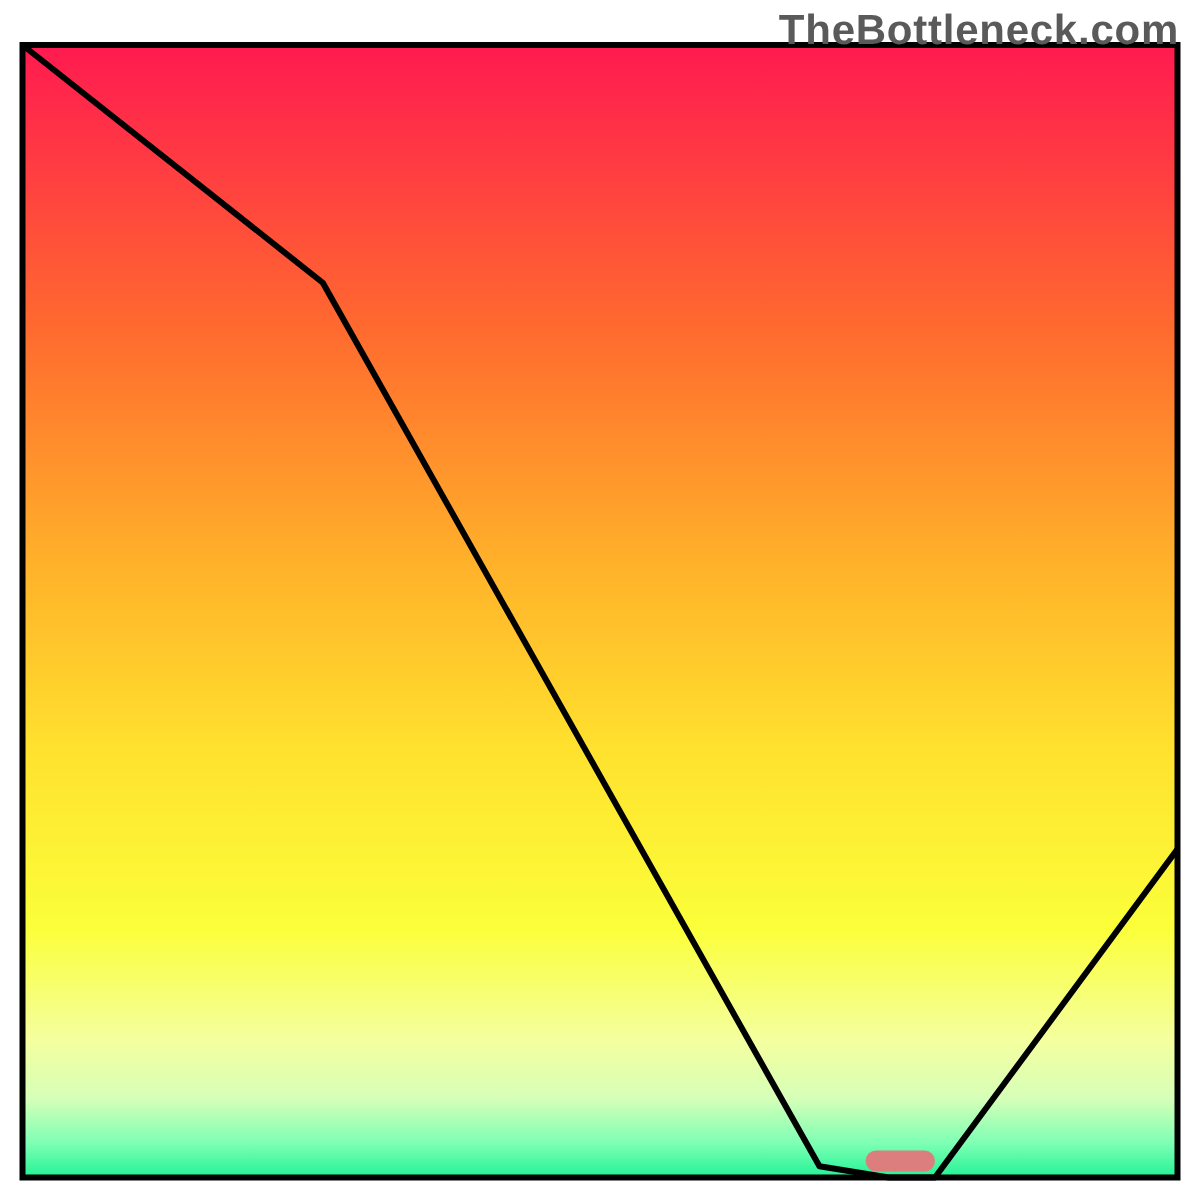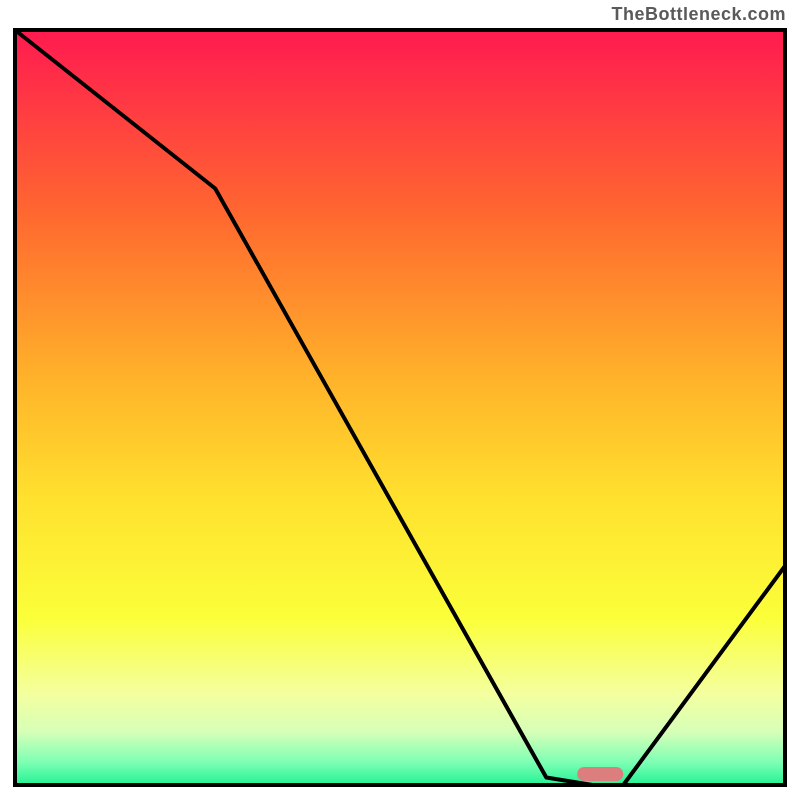--- a/index.html
+++ b/index.html
@@ -12,21 +12,21 @@
   }
   .container {
     position: relative;
     width: 800px;
     height: 800px;
   }
   .watermark {
     position: absolute;
     top: 4px;
     right: 14px;
-    font-size: 18px;
+    font-size: 28px;
     font-weight: bold;
     color: #5a5a5a;
     letter-spacing: 0.5px;
     z-index: 50;
   }
   svg {
     display: block;
   }
 </style>
 </head>

